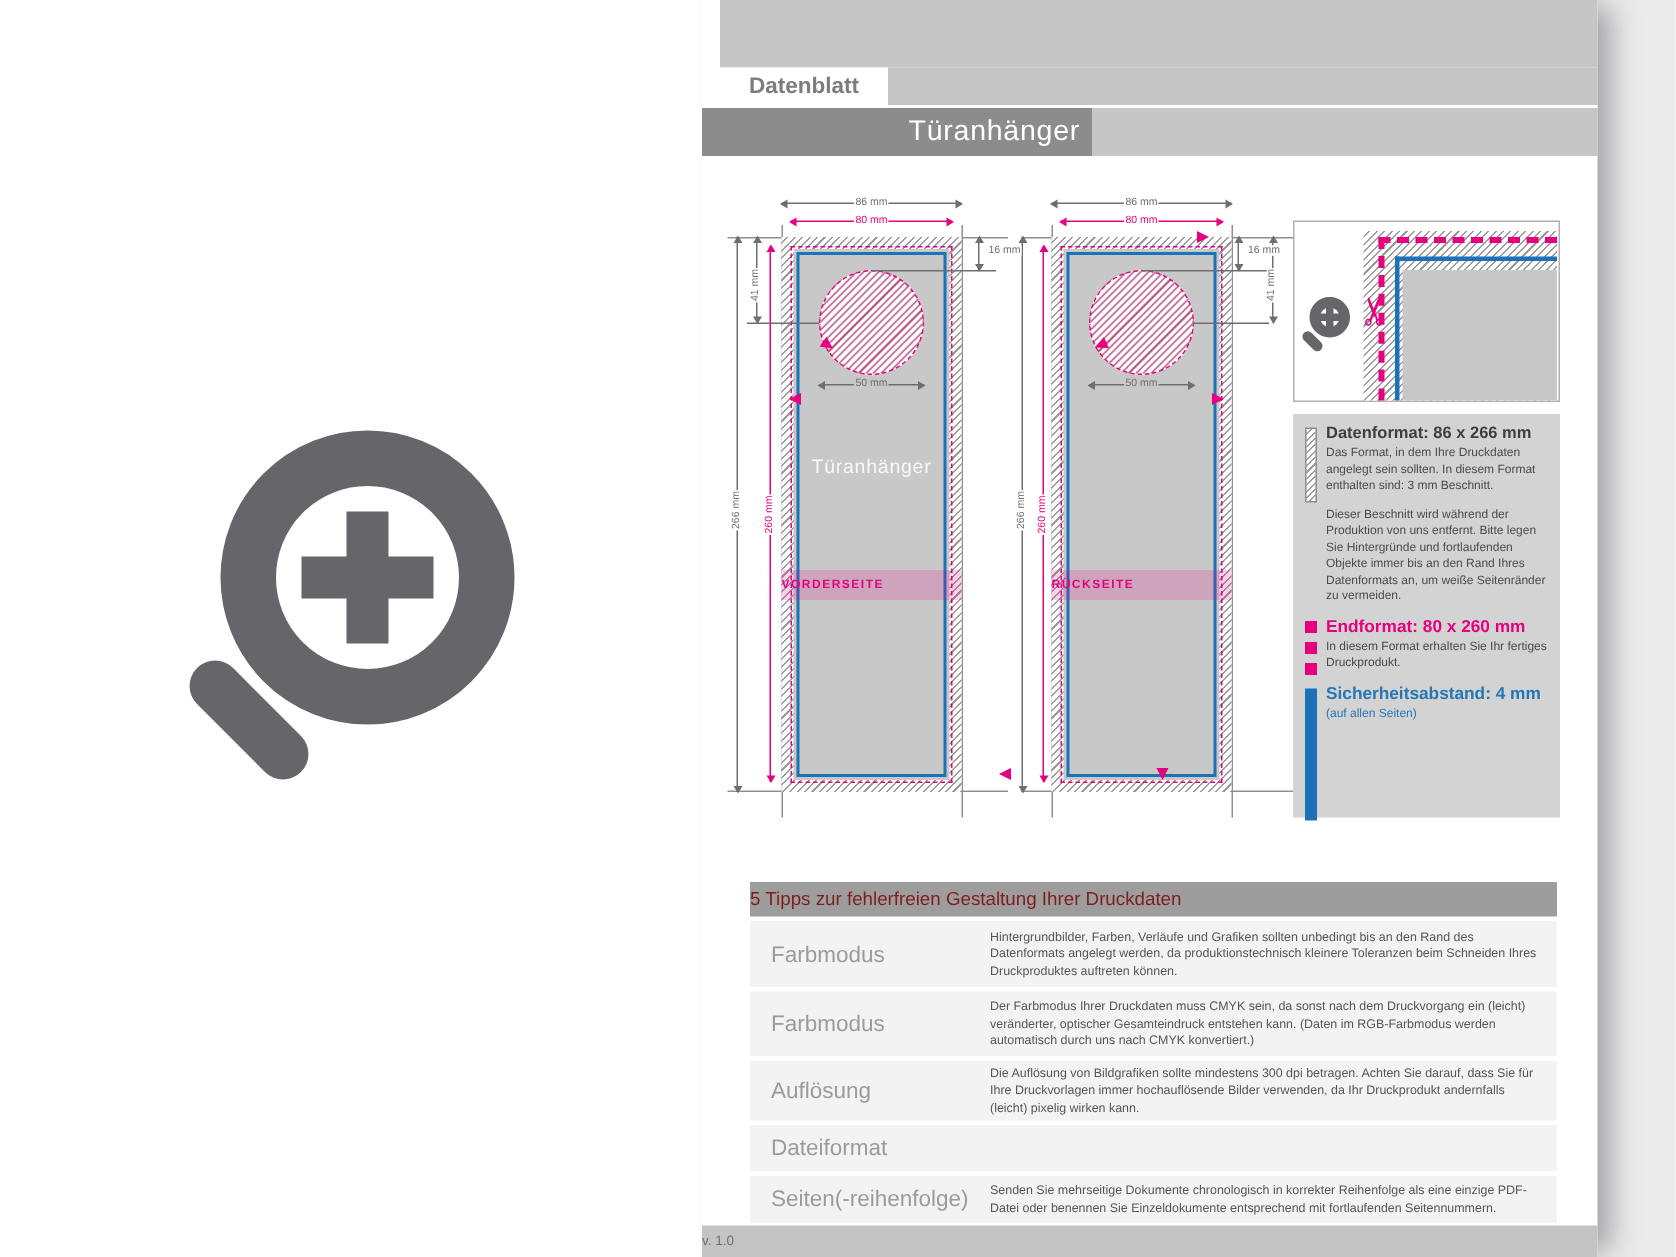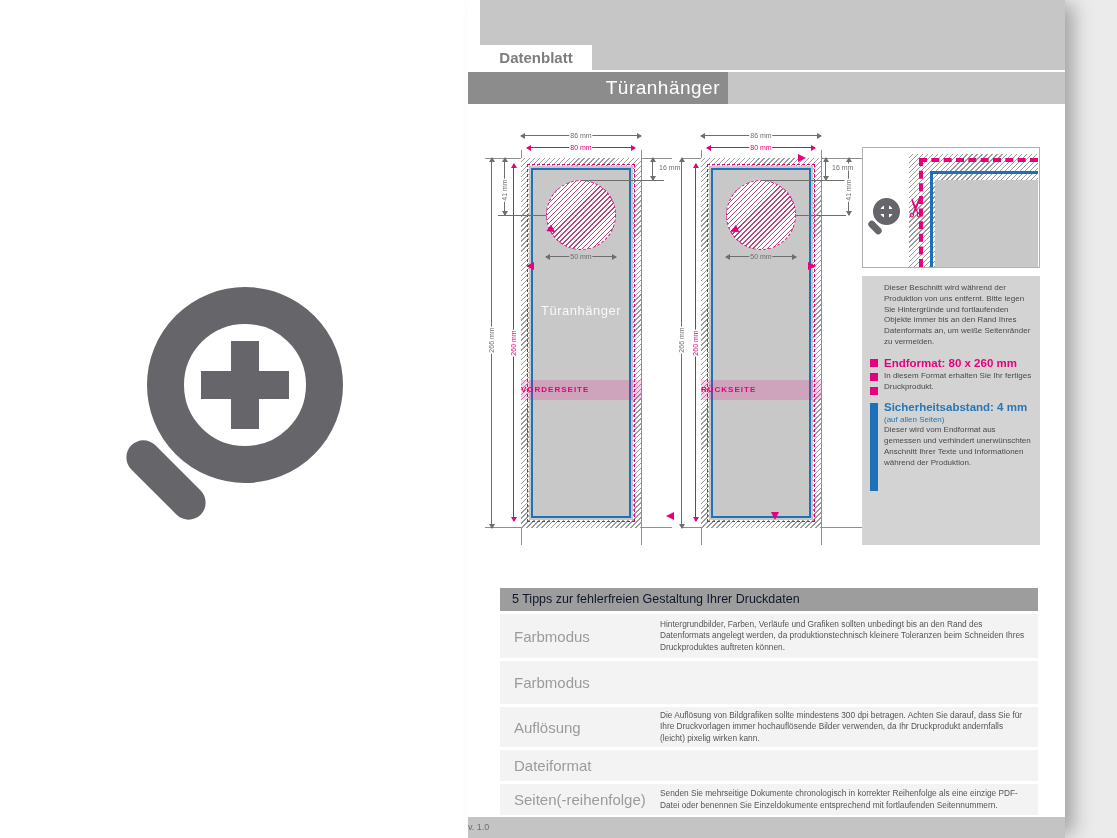--- a/index.html
+++ b/index.html
@@ -67,21 +67,21 @@
   .bar.hatchbar{height:50px;border:1px solid #8f8f8f;box-sizing:border-box;background:repeating-linear-gradient(135deg,#fff 0 2px,#9c9c9c 2px 3px);}
   .bar.dashbar{height:38px;background:repeating-linear-gradient(180deg,#e6007e 0 8px,rgba(0,0,0,0) 8px 14px);}
   .bar.bluebar{height:88px;background:#1d71b8;}
   .sec .ct{margin-left:14px;}
   .t1{font-size:11px;font-weight:bold;color:#3e3e3e;margin:0 0 2px 0;}
   .t1.magt{color:#e6007e;font-size:11.5px;}
   .t1.blut{color:#2577b5;font-size:11.5px;}
   .sub{font-size:8px;color:#2577b5;margin:0 0 1px 0;}
   .bd{font-size:8px;line-height:1.35;color:#4a4a4a;margin:0;}
   
-  .tips-head{position:absolute;left:32px;top:588px;width:538px;height:23px;background:#9d9d9d;color:#0f172a;font-size:12.5px;line-height:23px;padding-left:12px;box-sizing:border-box;}
+  .tips-head{position:absolute;left:32px;top:588px;width:538px;height:23px;background:#9d9d9d;color:#7f1d1d;font-size:12.5px;line-height:23px;box-sizing:border-box;}
   .trow{position:absolute;left:32px;width:538px;background:#f3f3f3;display:flex;box-sizing:border-box;}
   .trow .lb{width:160px;padding-left:14px;font-size:15px;color:#9b9b9b;display:flex;align-items:center;box-sizing:border-box;}
   .trow .tx{flex:1;font-size:8.3px;line-height:1.4;color:#555;display:flex;align-items:center;padding:3px 12px 3px 0;box-sizing:border-box;}
   
   .foot{position:absolute;left:0;top:817px;width:597px;height:21px;background:#c4c4c4;color:#6f6f6f;font-size:9px;line-height:21px;text-align:left;padding-right:22px;box-sizing:border-box;}
 </style>
 </head>
 <body>
 
 <div id="app">
@@ -181,48 +181,55 @@
         <div class="c-trimv"></div>
         <div class="c-trimh"></div>
         <div class="c-safev"></div>
         <div class="c-safeh"></div>
         <div class="scissors">✂</div>
       </div>
     </div>
 
     <div class="panel">
       <div class="sec">
+        <div class="bar hatchbar"></div>
+        <div class="ct">
+          <p class="t1">Datenformat: 86 x 266 mm</p>
+          <p class="bd">Das Format, in dem Ihre Druckdaten angelegt sein sollten. In diesem Format enthalten sind: 3 mm Beschnitt.</p>
+        </div>
+      </div>
+      <div class="sec">
         <div class="ct">
           <p class="bd">Dieser Beschnitt wird während der Produktion von uns entfernt. Bitte legen Sie Hintergründe und fortlaufenden Objekte immer bis an den Rand Ihres Datenformats an, um weiße Seitenränder zu vermeiden.</p>
         </div>
       </div>
       <div class="sec">
         <div class="bar dashbar"></div>
         <div class="ct">
           <p class="t1 magt">Endformat: 80 x 260 mm</p>
           <p class="bd">In diesem Format erhalten Sie Ihr fertiges Druckprodukt.</p>
         </div>
       </div>
       <div class="sec">
         <div class="bar bluebar"></div>
         <div class="ct">
           <p class="t1 blut">Sicherheitsabstand: 4 mm</p>
           <p class="sub">(auf allen Seiten)</p>
-          <p class="bd">Dieser wird vom Endformat aus gemessen und verhindert unerwünschten Anschnitt Ihrer Texte und Informationen während der Produktion.</p>
         </div>
       </div>
     </div>
 
     <div class="tips-head">5 Tipps zur fehlerfreien Gestaltung Ihrer Druckdaten</div>
     <div class="trow" style="top:614px;height:44px;">
       <div class="lb">Farbmodus</div>
       <div class="tx">Hintergrundbilder, Farben, Verläufe und Grafiken sollten unbedingt bis an den Rand des Datenformats angelegt werden, da produktionstechnisch kleinere Toleranzen beim Schneiden Ihres Druckproduktes auftreten können.</div>
     </div>
     <div class="trow" style="top:661px;height:43px;">
       <div class="lb">Farbmodus</div>
+      <div class="tx">Der Farbmodus Ihrer Druckdaten muss CMYK sein, da sonst nach dem Druckvorgang ein (leicht) veränderter, optischer Gesamteindruck entstehen kann. (Daten im RGB-Farbmodus werden automatisch durch uns nach CMYK konvertiert.)</div>
     </div>
     <div class="trow" style="top:707px;height:40px;">
       <div class="lb">Auflösung</div>
       <div class="tx">Die Auflösung von Bildgrafiken sollte mindestens 300 dpi betragen. Achten Sie darauf, dass Sie für Ihre Druckvorlagen immer hochauflösende Bilder verwenden, da Ihr Druckprodukt andernfalls (leicht) pixelig wirken kann.</div>
     </div>
     <div class="trow" style="top:750px;height:31px;">
       <div class="lb">Dateiformat</div>
     </div>
     <div class="trow" style="top:784px;height:31px;">
       <div class="lb">Seiten(-reihenfolge)</div>

